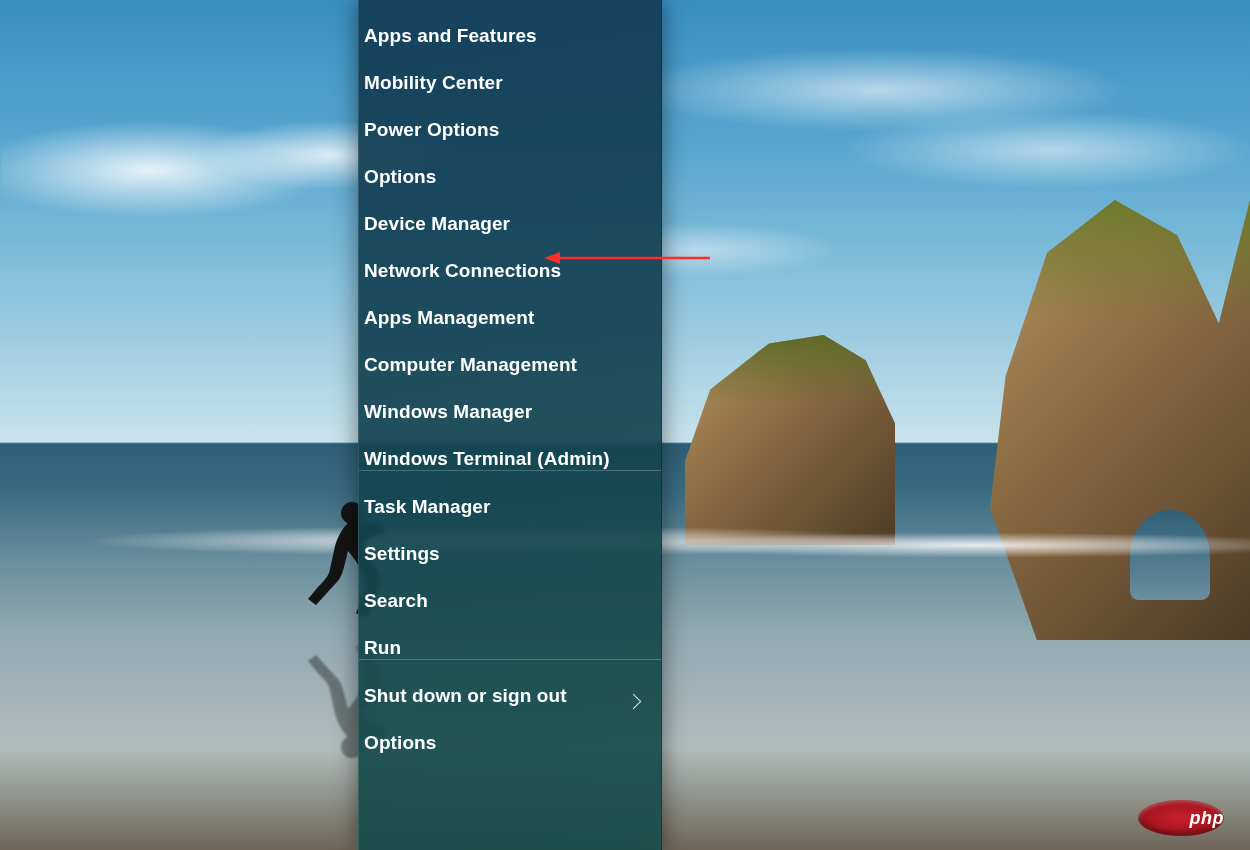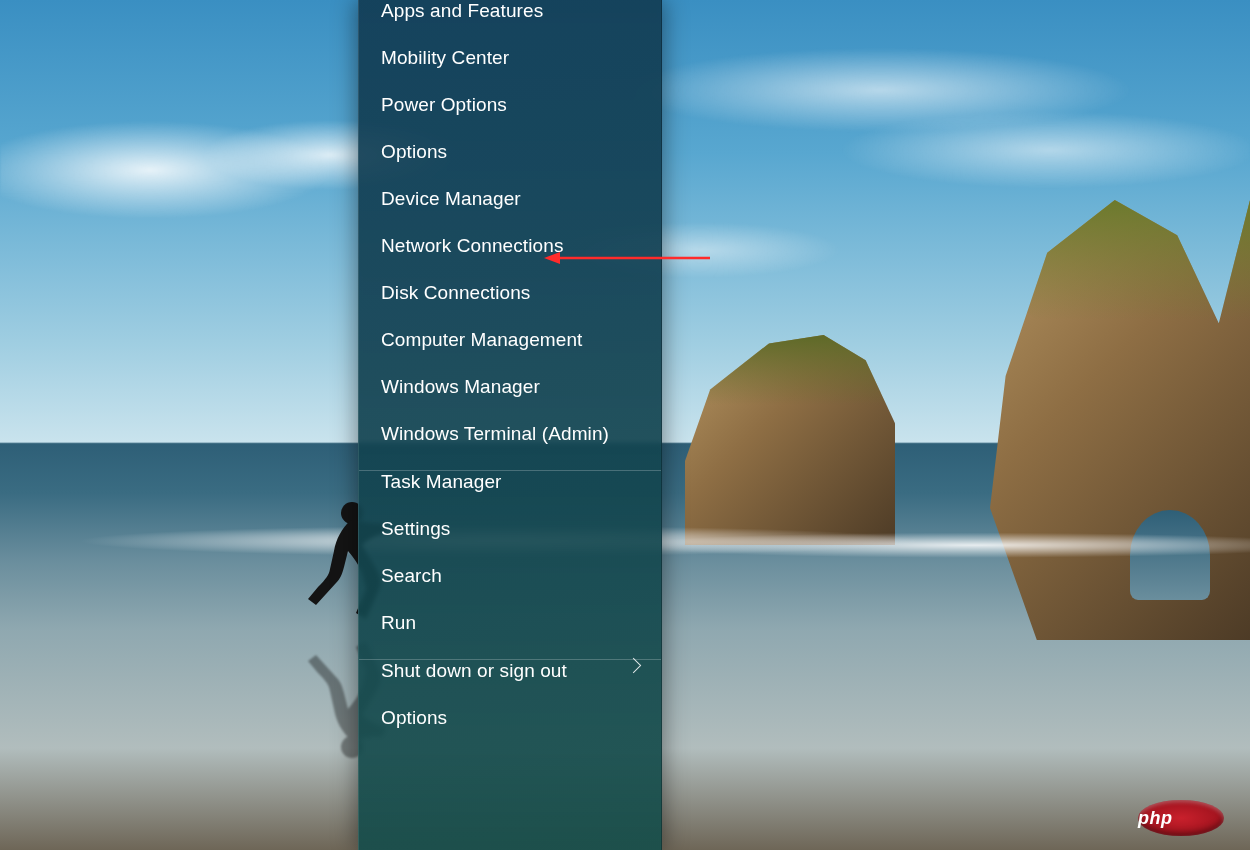--- a/index.html
+++ b/index.html
@@ -109,26 +109,26 @@
        rgba(22,78,74,.92) 100%);
     border-left: 1px solid rgba(255,255,255,.10);
     border-right: 1px solid rgba(0,0,0,.25);
     box-shadow: -6px 0 20px rgba(0,0,0,.25), 6px 0 20px rgba(0,0,0,.25);
     backdrop-filter: blur(2px);
     display: flex;
     flex-direction: column;
   }
   .winx .item {
     display: flex;
-    align-items: flex-start;
+    align-items: flex-end;
     height: 47px;
-    padding: 0 22px 0 22px;
+    padding: 0 22px 0 5px;
     color: #ffffff;
     font-size: 19px;
-    font-weight: 400;
+    font-weight: 700;
     letter-spacing: .1px;
     cursor: default;
     position: relative;
   }
   .winx .sep {
     height: 1px;
     background: rgba(255,255,255,.22);
     margin: 0;
   }
   .winx .chevron {
@@ -151,21 +151,21 @@
   .arrow svg { display:block; overflow:visible; }
 
   
   .watermark {
     position:absolute; right:26px; bottom:14px;
     width:86px; height:36px;
     border-radius:50%;
     background: radial-gradient(ellipse at center, #c9202c 0%, #8e0d17 100%);
     color:#fff; font-weight:700; font-style:italic;
     font-family: Arial, sans-serif;
-    display:flex; align-items:center; justify-content:flex-start;
+    display:flex; align-items:center; justify-content:flex-end;
     font-size:18px; letter-spacing:.5px;
     box-shadow: inset 0 2px 4px rgba(255,255,255,.3), inset 0 -3px 6px rgba(0,0,0,.4);
   }
 </style>
 </head>
 <body>
 
 <div class="wallpaper">
   <div class="clouds"></div>
 
@@ -213,21 +213,21 @@
   <div class="item">
     <span>Options</span>
   </div>
   <div class="item">
     <span>Device Manager</span>
   </div>
   <div class="item">
     <span>Network Connections</span>
   </div>
   <div class="item">
-    <span>Disk Connections</span>
+    <span>Apps Management</span>
   </div>
   <div class="item">
     <span>Computer Management</span>
   </div>
   <div class="item">
     <span>Windows Manager</span>
   </div>
   <div class="item">
     <span>Windows Terminal (Admin)</span>
   </div>

